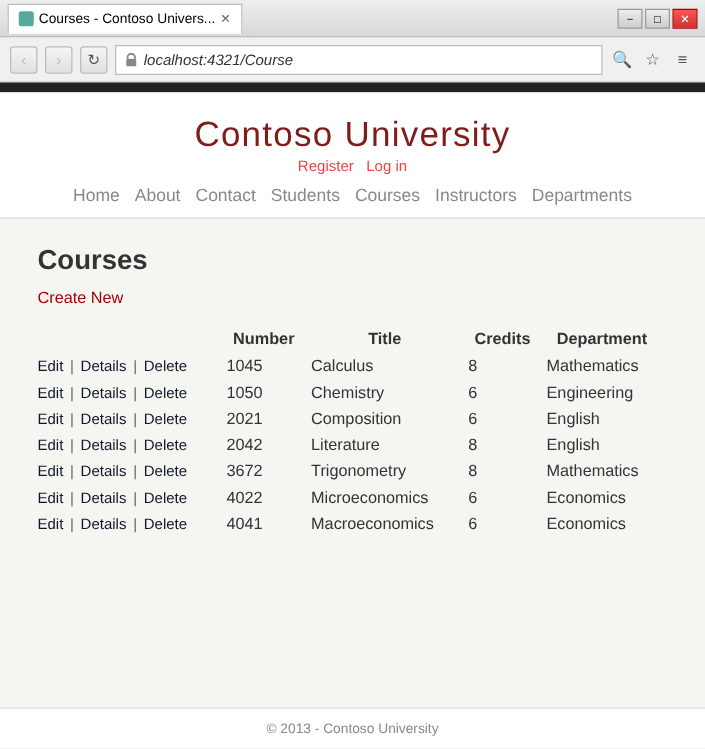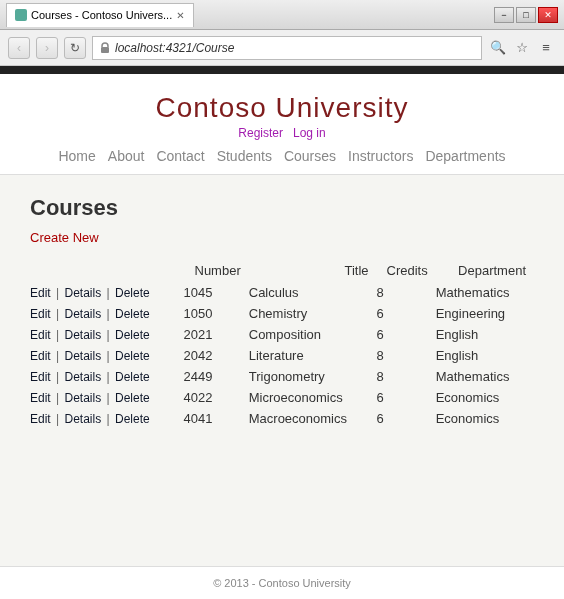--- a/index.html
+++ b/index.html
@@ -157,21 +157,21 @@
       color: #7f1d1d;
       font-weight: 300;
       letter-spacing: 1px;
     }
     .site-auth {
       font-size: 12px;
       color: #888;
       margin: 2px 0 6px;
     }
     .site-auth a {
-      color: #a21caf;
+      color: #ef4444;
       text-decoration: none;
     }
     .site-nav {
       font-size: 14px;
       color: #888;
       display: flex;
       justify-content: center;
       gap: 12px;
       flex-wrap: wrap;
       padding: 2px 0;
@@ -209,22 +209,22 @@
       margin-bottom: 14px;
     }
 
     
     .courses-table {
       width: 100%;
       border-collapse: collapse;
       font-size: 13px;
     }
     .courses-table th {
-      text-align: right;
-      font-weight: normal;
+      text-align: center;
+      font-weight: bold;
       color: #333;
       padding: 4px 8px 4px 0;
       border-bottom: none;
     }
     .courses-table td {
       padding: 3px 8px 3px 0;
       vertical-align: middle;
       color: #333;
     }
     .action-links {
@@ -352,21 +352,21 @@
             </tr>
             <tr>
               <td class="action-links"><a href="#">Edit</a><span class="action-sep"> | </span><a href="#">Details</a><span class="action-sep"> | </span><a href="#">Delete</a></td>
               <td>2042</td>
               <td>Literature</td>
               <td>8</td>
               <td class="dept-col">English</td>
             </tr>
             <tr>
               <td class="action-links"><a href="#">Edit</a><span class="action-sep"> | </span><a href="#">Details</a><span class="action-sep"> | </span><a href="#">Delete</a></td>
-              <td>2449</td>
+              <td>3672</td>
               <td>Trigonometry</td>
               <td>8</td>
               <td class="dept-col">Mathematics</td>
             </tr>
             <tr>
               <td class="action-links"><a href="#">Edit</a><span class="action-sep"> | </span><a href="#">Details</a><span class="action-sep"> | </span><a href="#">Delete</a></td>
               <td>4022</td>
               <td>Microeconomics</td>
               <td>6</td>
               <td class="dept-col">Economics</td>

